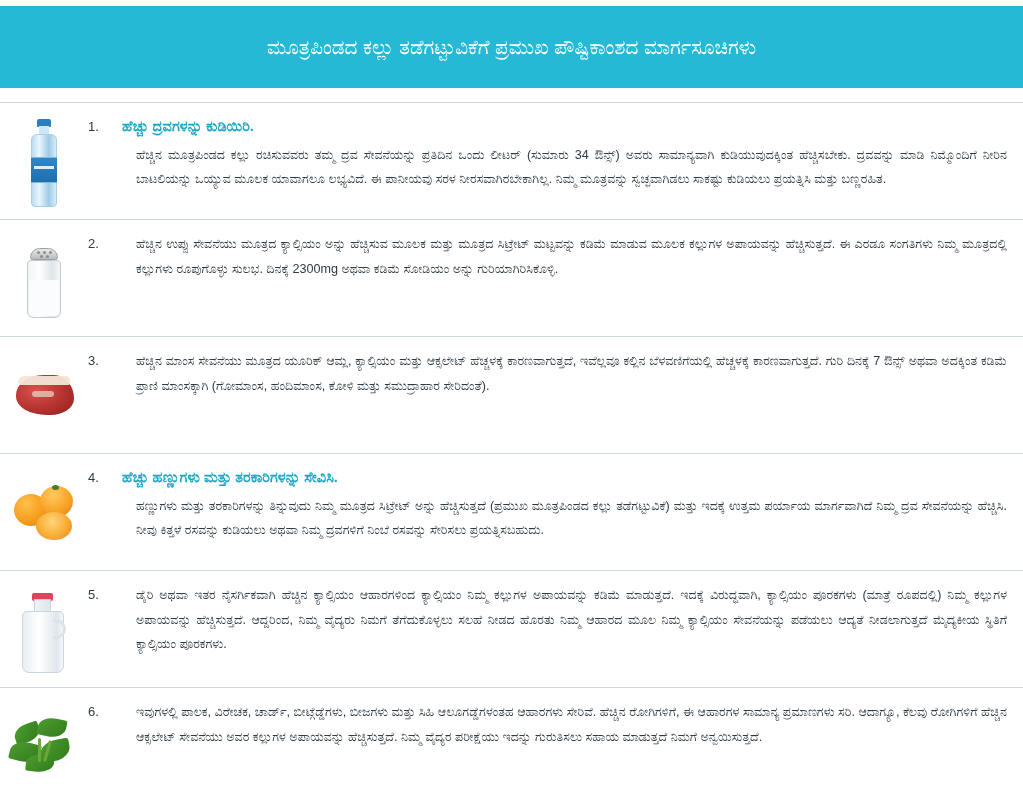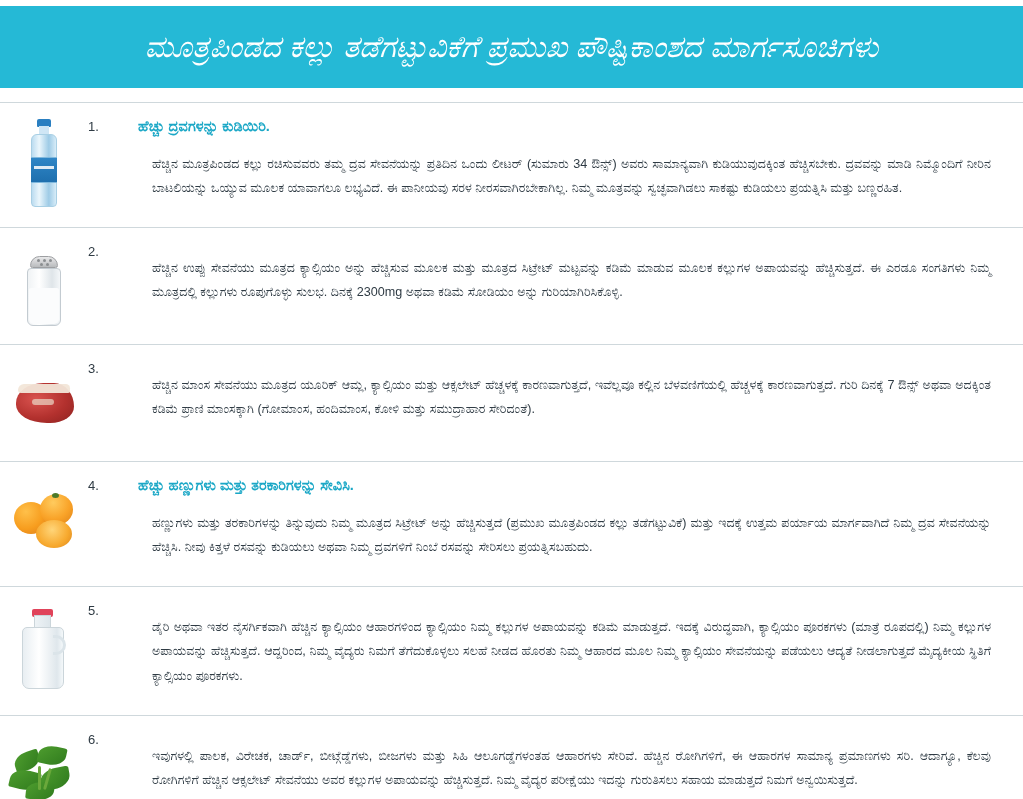--- a/index.html
+++ b/index.html
@@ -24,27 +24,26 @@
     width: 1023px;
     height: 82px;
     background: #25b9d6;
     display: flex;
     align-items: center;
     justify-content: center;
     overflow: hidden;
   }
   .banner-title {
     color: #ffffff;
-    font-size: 30px;
+    font-size: 20px;
     line-height: 1.15;
     text-align: center;
     padding: 0 8px;
     letter-spacing: 0px;
     white-space: nowrap;
-    font-style: italic;
   }
   
   .tips {
     position: absolute;
     left: 0;
     top: 102px;
     width: 1023px;
   }
   .tip-row {
     display: flex;
@@ -72,29 +71,29 @@
   }
   .text-cell {
     flex: 1;
     padding-right: 16px;
     padding-top: 4px;
   }
   .tip-head {
     color: #1aa7c6;
     font-size: 14.5px;
     font-weight: bold;
-    margin: 2px 0 7px 16px;
+    margin: 2px 0 7px 0;
     line-height: 1.3;
   }
   .tip-body {
     color: #2f3b44;
     font-size: 12.6px;
     line-height: 1.95;
     text-align: justify;
-    margin: 16px;
+    margin: 0;
     padding-left: 14px;
   }
   
   .art { position: relative; width: 72px; height: 92px; }
 
   
   .bottle-cap {
     position: absolute; left: 29px; top: 2px; width: 14px; height: 8px;
     background: #2a7fc1; border-radius: 2px 2px 1px 1px;
   }

